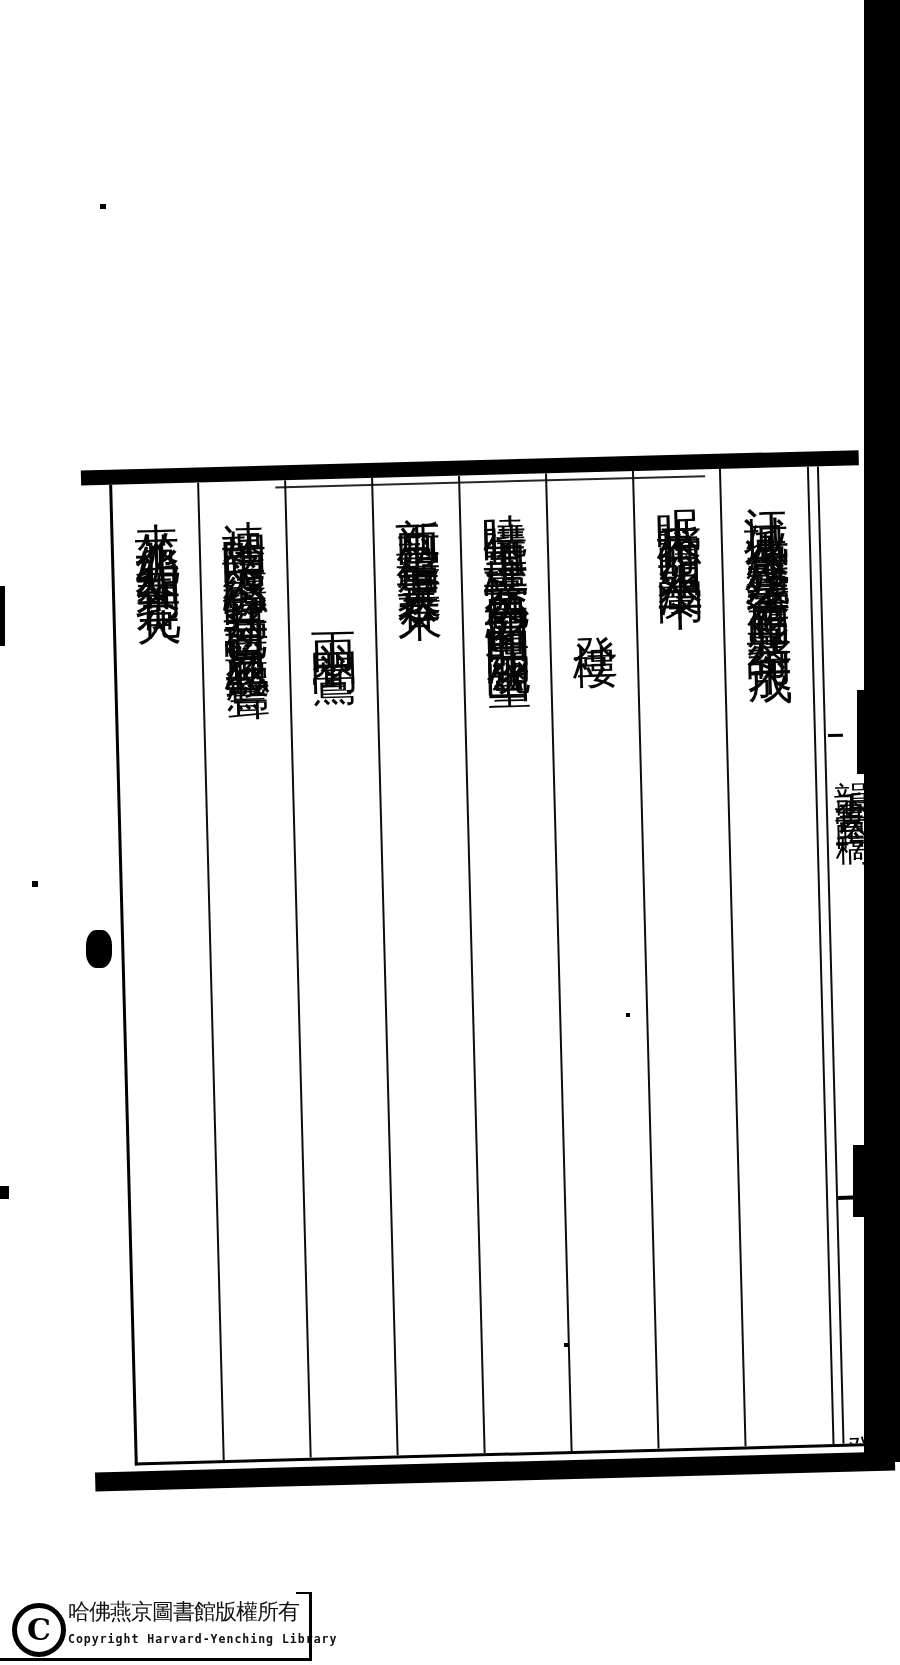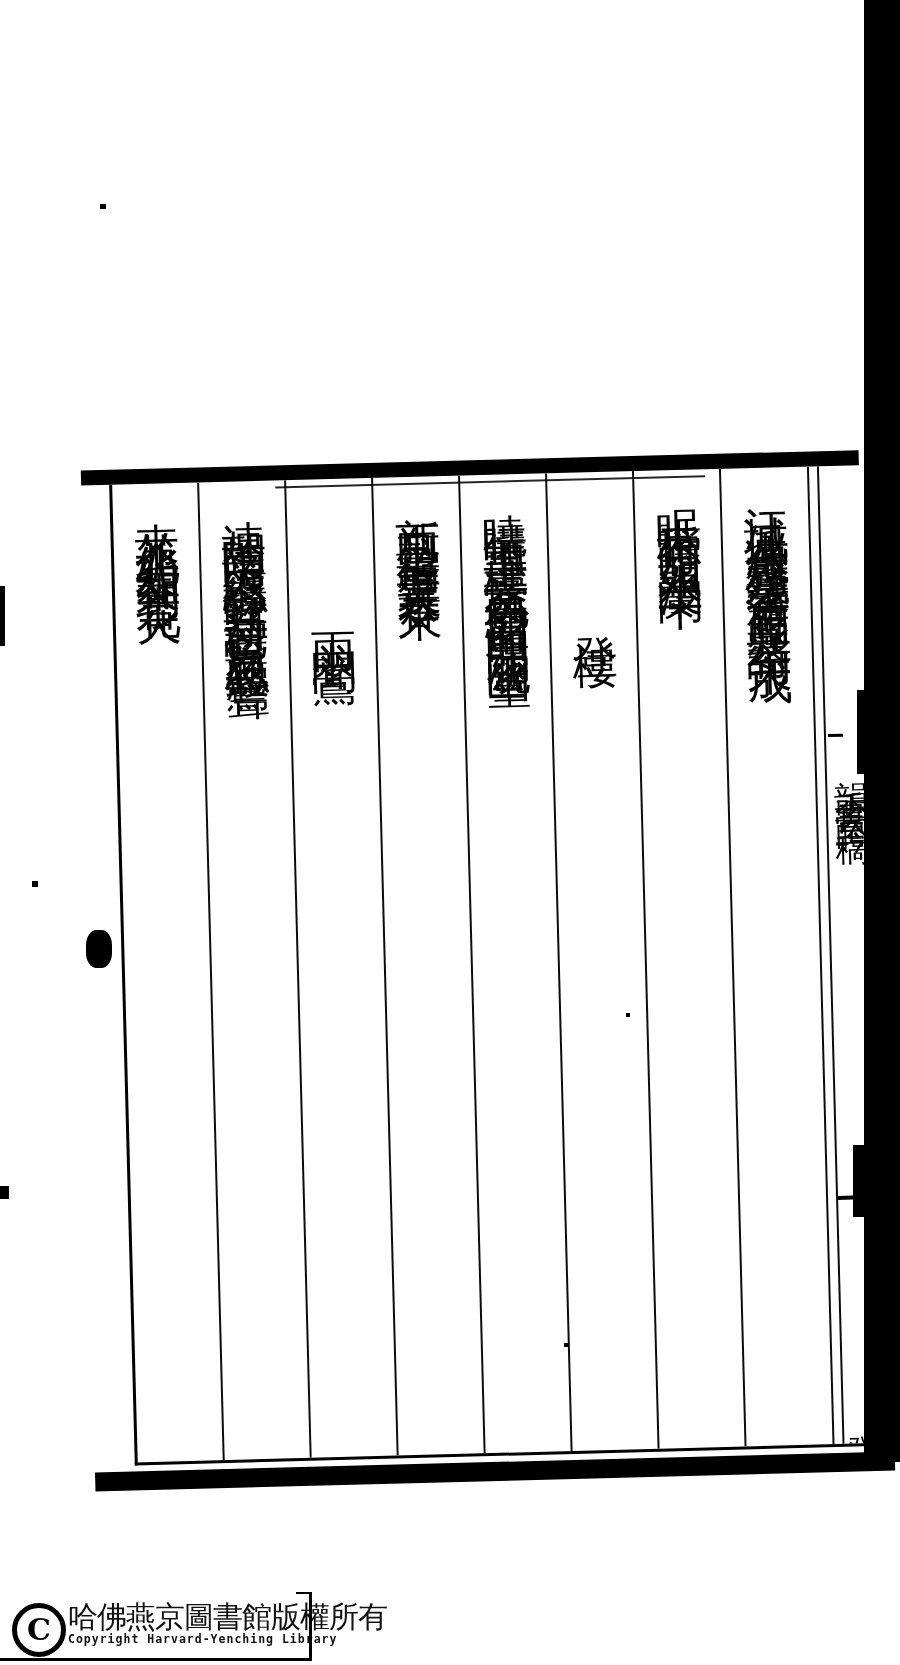--- a/index.html
+++ b/index.html
@@ -60,21 +60,21 @@
 
   
   .stamp{position:absolute;left:0;top:1585px;width:330px;height:80px;z-index:4;}
   .stamp-circle{
     position:absolute;left:12px;top:18px;width:44px;height:44px;
     border:5px solid #000;border-radius:50%;
     display:flex;align-items:center;justify-content:center;
   }
   .stamp-circle span{font-size:30px;font-weight:bold;font-family:"DejaVu Serif",serif;line-height:1;}
   .stamp-cn{
-    position:absolute;left:68px;top:12px;font-size:30px;letter-spacing:-1px;
+    position:absolute;left:68px;top:12px;font-size:22px;letter-spacing:-1px;
     color:#111;white-space:nowrap;
   }
   .stamp-en{
     position:absolute;left:68px;top:47px;
     font-family:"DejaVu Sans Mono","Liberation Mono",monospace;
     font-size:11.5px;font-weight:bold;letter-spacing:1px;color:#111;white-space:nowrap;
   }
   .stamp-border-right{position:absolute;left:309px;top:7px;width:3px;height:68px;background:#000;}
   .stamp-border-bottom{position:absolute;left:0px;top:73px;width:312px;height:3px;background:#000;}
   .stamp-border-nub{position:absolute;left:296px;top:7px;width:16px;height:2px;background:#000;}

